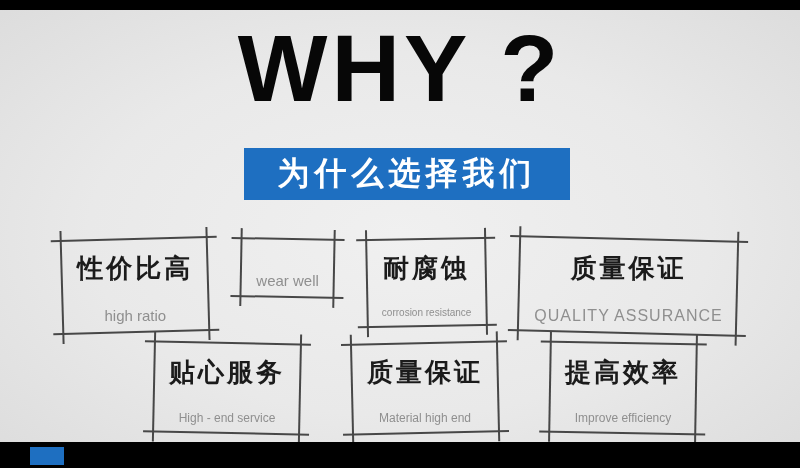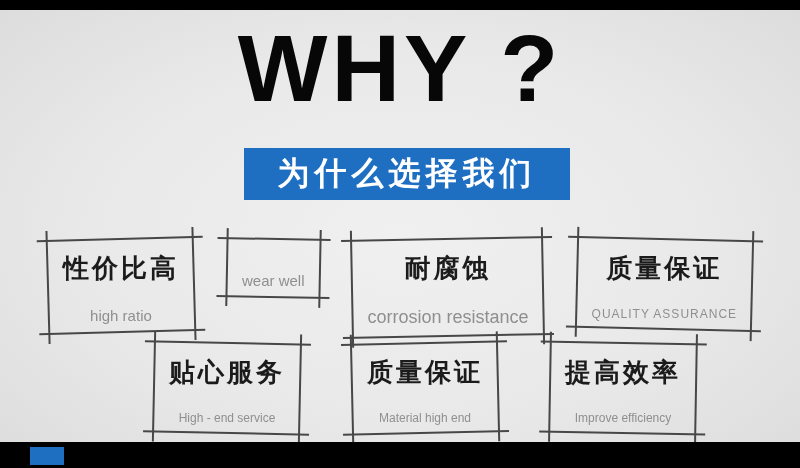--- a/index.html
+++ b/index.html
@@ -69,22 +69,22 @@
   .row2 .badge:nth-child(2) .frame { transform:rotate(-1.3deg); }
   .row2 .badge:nth-child(3) .frame { transform:rotate(1.0deg); }
 
   .zh {
     font-size:26px; font-weight:700; color:#1b1b1b;
     letter-spacing:3px; white-space:nowrap;
   }
   .en {
     font-size:15px; color:#8f8f8f; margin-top:21px; white-space:nowrap;
   }
-  .row1 .badge:nth-child(3) .en { font-size:18px; }
-  .row1 .badge:nth-child(4) .en { font-size:12px; letter-spacing:1px; }
+  .row1 .badge:nth-child(3) .en { font-size:10px; }
+  .row1 .badge:nth-child(4) .en { font-size:16px; letter-spacing:1px; }
   .row2 .en { font-size:12px; }
 </style>
 </head>
 <body>
 
 <div class="stage">
 
   <div class="topbar"></div>
 
   <h1 class="why">WHY ?</h1>

